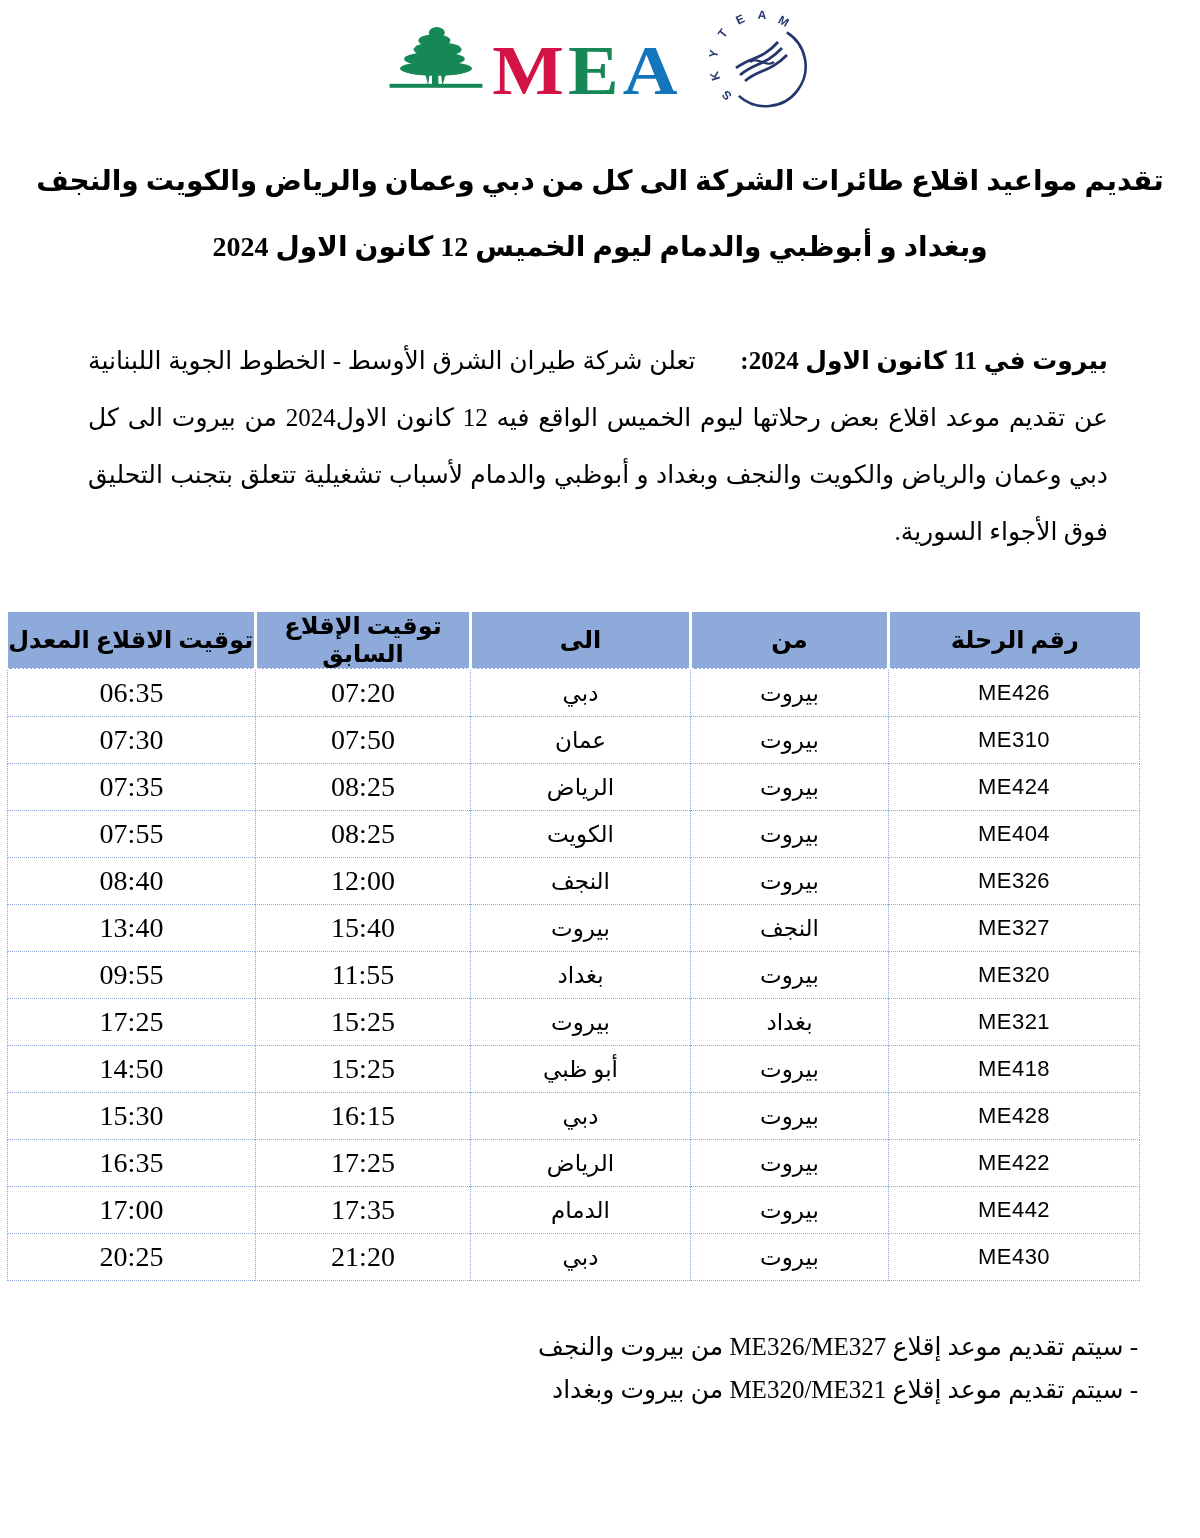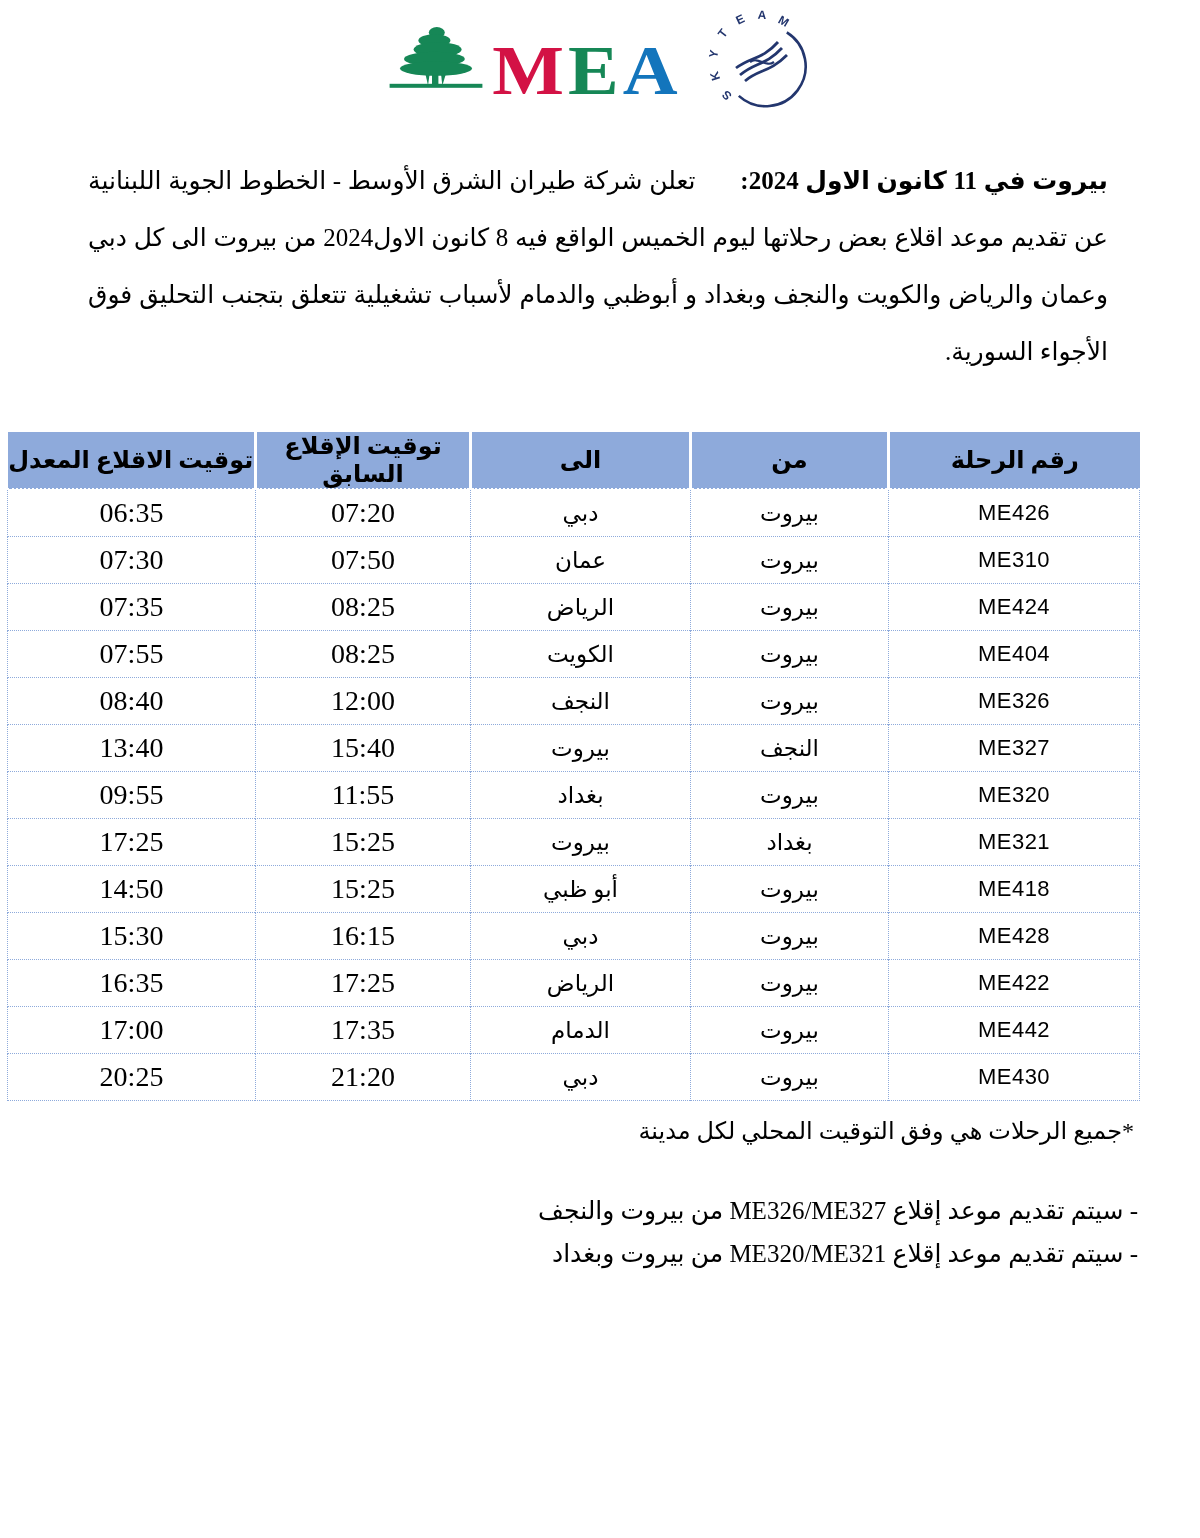--- a/index.html
+++ b/index.html
@@ -155,22 +155,26 @@
         <text transform="translate(9.0,64.9) rotate(-107.5)">K</text>
         <text transform="translate(7.6,44.5) rotate(-80)">Y</text>
         <text transform="translate(15.9,25.8) rotate(-52.5)">T</text>
         <text transform="translate(31.8,13.0) rotate(-25)">E</text>
         <text transform="translate(51.9,9.0) rotate(2.5)">A</text>
         <text transform="translate(71.5,14.8) rotate(30)">M</text>
       </g>
     </svg>
   </div>
 
-
-  <p class="body-para"><b>بيروت في 11 كانون الاول 2024:</b><span> تعلن شركة طيران الشرق الأوسط - الخطوط الجوية اللبنانية عن تقديم موعد اقلاع بعض رحلاتها ليوم الخميس الواقع فيه 8 كانون الاول2024 من بيروت الى كل دبي وعمان والرياض والكويت والنجف وبغداد و أبوظبي والدمام لأسباب تشغيلية تتعلق بتجنب التحليق فوق الأجواء السورية.</span></p>
+  <div class="doc-title">
+    <div>تقديم مواعيد اقلاع طائرات الشركة الى كل من دبي وعمان والرياض والكويت والنجف</div>
+    <div>وبغداد و أبوظبي والدمام ليوم الخميس 12 كانون الاول 2024</div>
+  </div>
+
+  <p class="body-para"><b>بيروت في 11 كانون الاول 2024:</b><span> تعلن شركة طيران الشرق الأوسط - الخطوط الجوية اللبنانية عن تقديم موعد اقلاع بعض رحلاتها ليوم الخميس الواقع فيه 12 كانون الاول2024 من بيروت الى كل دبي وعمان والرياض والكويت والنجف وبغداد و أبوظبي والدمام لأسباب تشغيلية تتعلق بتجنب التحليق فوق الأجواء السورية.</span></p>
 
 
   <table class="flights">
     <colgroup>
       <col style="width:251px">
       <col style="width:198px">
       <col style="width:220px">
       <col style="width:215px">
       <col style="width:248px">
     </colgroup>
@@ -271,20 +275,19 @@
         <tr>
           <td class="c-flight">ME430</td>
           <td class="c-ar">بيروت</td>
           <td class="c-ar">دبي</td>
           <td class="c-time">21:20</td>
           <td class="c-time">20:25</td>
         </tr>
       </tbody>
   </table>
 
-  <div class="footnote">*جميع الرحلات هي وفق التوقيت المحلي لكل مدينة</div>
 
   <div class="advance-notes">
     <div>- سيتم تقديم  موعد إقلاع ME326/ME327 من بيروت والنجف</div>
     <div>- سيتم تقديم موعد إقلاع ME320/ME321 من بيروت وبغداد</div>
   </div>
 
 </div>
 
 </body></html>

